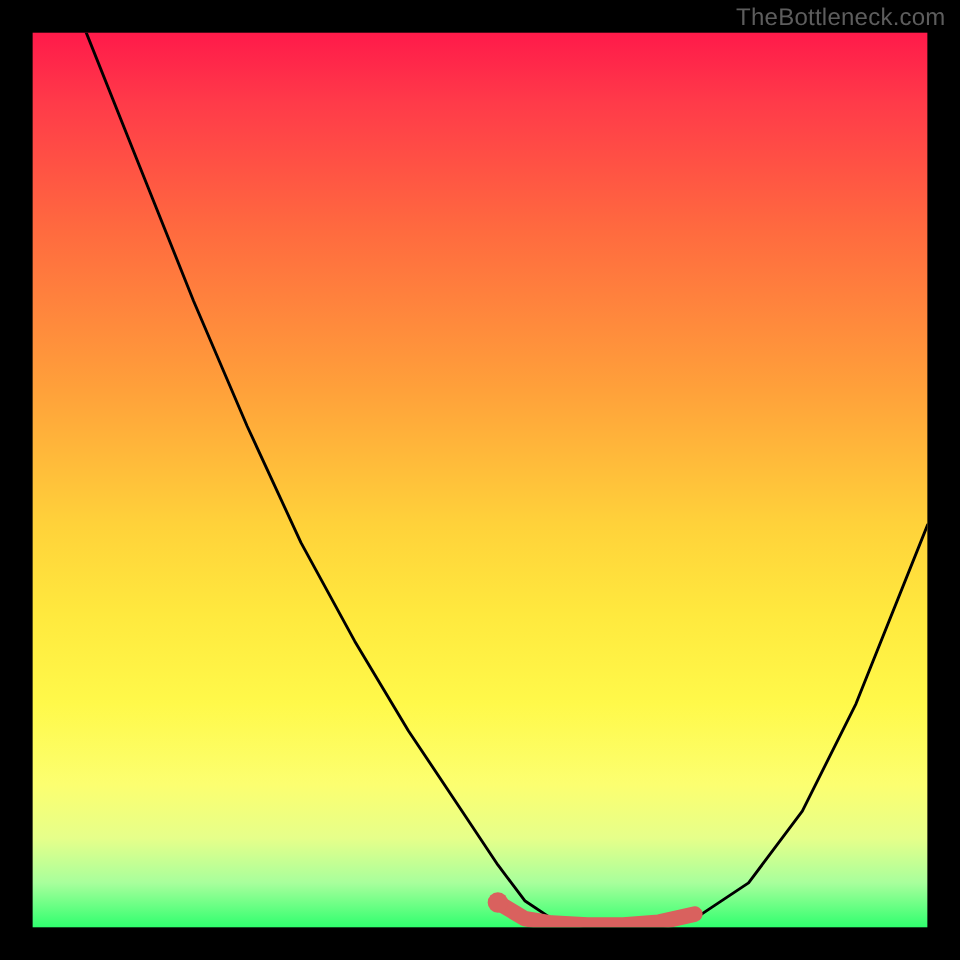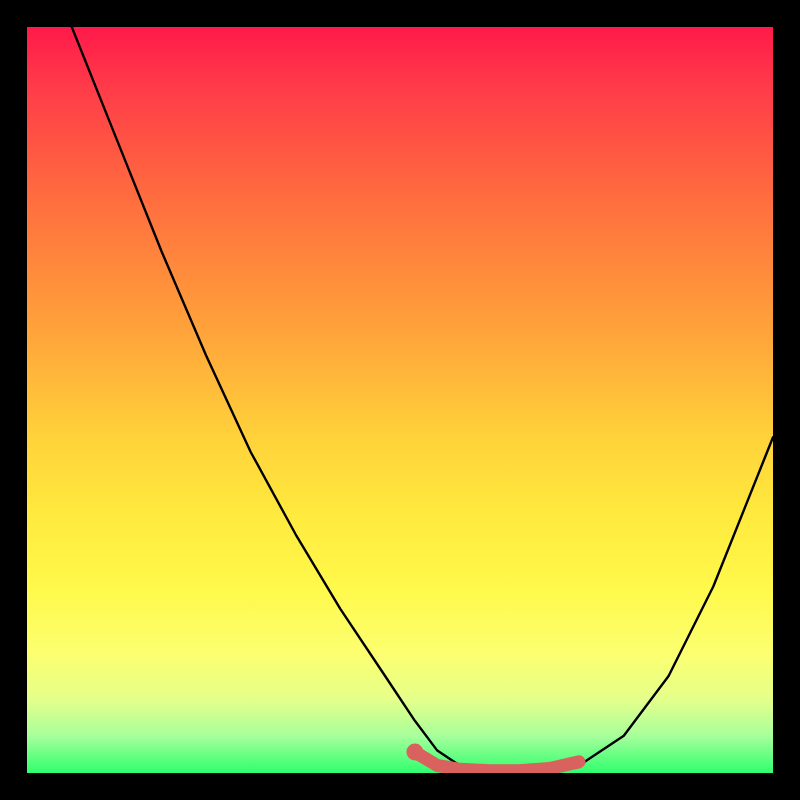--- a/index.html
+++ b/index.html
@@ -57,20 +57,21 @@
     position: absolute;
     inset: 0;
     width: 100%;
     height: 100%;
   }
 </style>
 </head>
 <body>
 
 <div class="stage">
+  <div class="watermark">TheBottleneck.com</div>
 
   <div class="plot-area">
     <div class="gradient-bg"></div>
     <svg class="curves" viewBox="0 0 746 746" preserveAspectRatio="none">
       <path id="main-curve" fill="none" stroke="#000000" stroke-width="2.4" stroke-linecap="round" stroke-linejoin="round" d="M0.0 -119.4 L44.8 0.0 L89.5 111.9 L134.3 223.8 L179.0 328.2 L223.8 425.2 L268.6 507.3 L313.3 581.9 L358.1 649.0 L387.9 693.8 L410.3 723.6 L432.7 738.5 L462.5 746.0 L492.4 746.0 L522.2 746.0 L552.0 738.5 L596.8 708.7 L641.6 649.0 L686.3 559.5 L746.0 410.3"></path>
       <path id="highlight-seg" fill="none" stroke="#d9615e" stroke-width="13" stroke-linecap="round" stroke-linejoin="round" d="M387.9 725.1 L410.3 738.5 L432.7 742.3 L462.5 743.8 L492.4 743.8 L522.2 741.5 L552.0 734.8"></path>
       <circle id="highlight-dot" r="8.5" fill="#d9615e" cx="387.9" cy="725.1"></circle>
     </svg>
   </div>
 </div>

